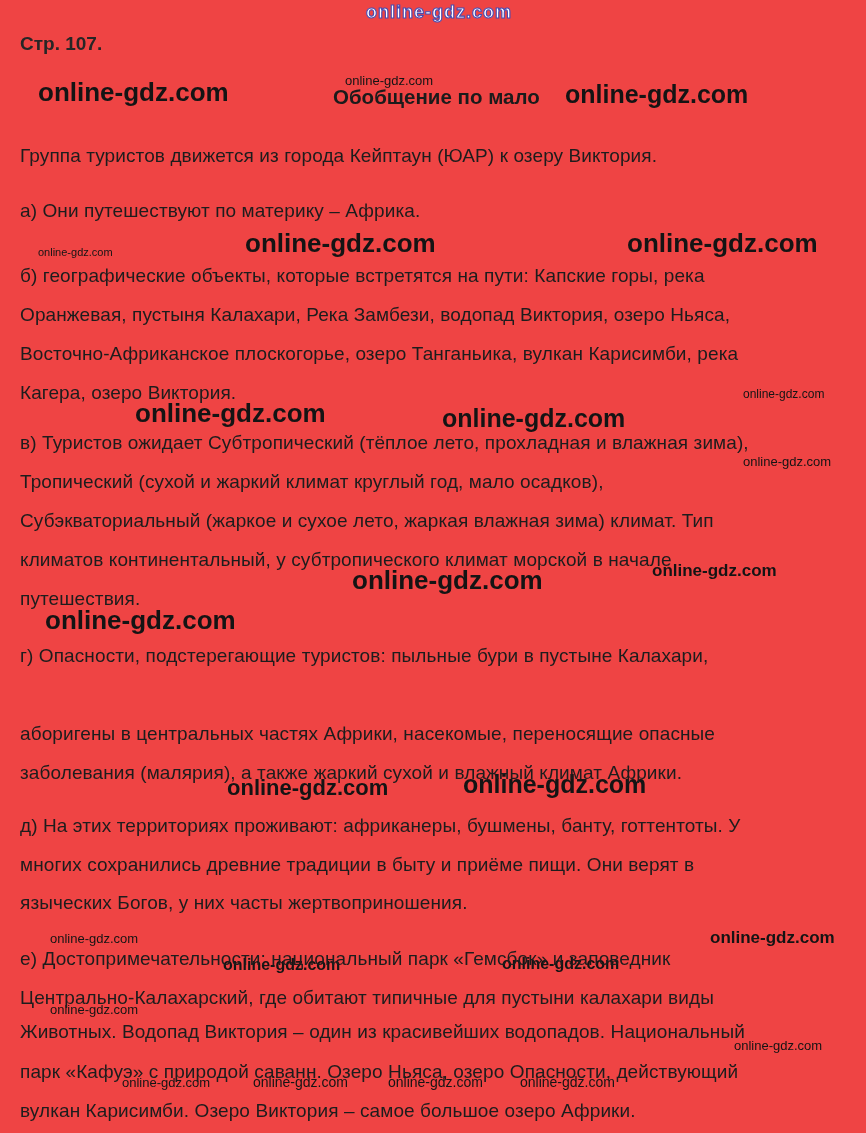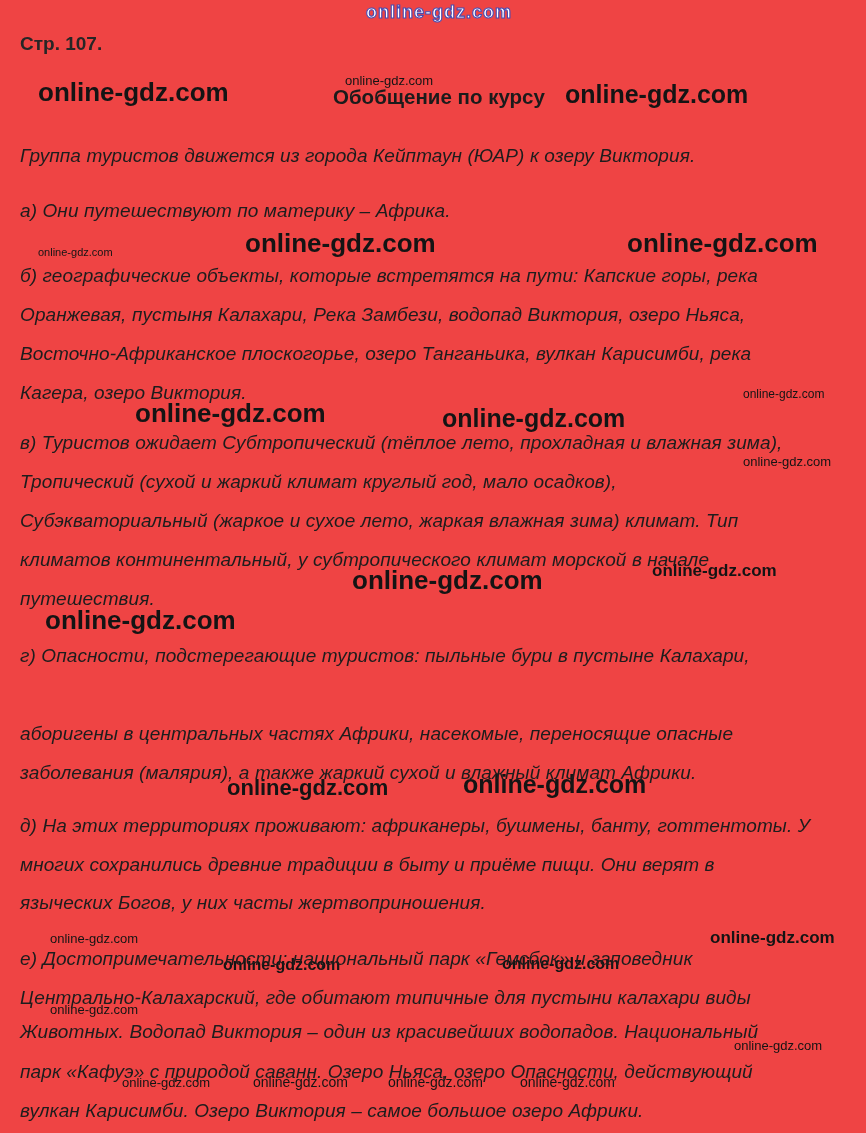--- a/index.html
+++ b/index.html
@@ -11,21 +11,20 @@
     font-family:"Liberation Sans", sans-serif;
   }
   
   .line{
     position:absolute;
     white-space:nowrap;
     font-size:19px;
     line-height:1.2;
     color:#1d1d1d;
     letter-spacing:0.1px;
-    font-style:italic;
   }
   .page-label{
     position:absolute;
     font-size:19px;font-weight:bold;color:#262626;white-space:nowrap;
   }
   .section-title{
     position:absolute;
     font-size:20.5px;font-weight:bold;color:#1b1b1b;white-space:nowrap;
   }
   
@@ -84,21 +83,21 @@
   <div class="wm wm-md2" style="left:502px;top:955px">online-gdz.com</div>
   <div class="wm wm-sm" style="left:50px;top:1003px">online-gdz.com</div>
   <div class="wm wm-sm" style="left:734px;top:1039px">online-gdz.com</div>
 
   <div class="wm wm-sm" style="left:122px;top:1076px">online-gdz.com</div>
   <div class="wm wm-sm14" style="left:253px;top:1074px">online-gdz.com</div>
   <div class="wm wm-sm14" style="left:388px;top:1074px">online-gdz.com</div>
   <div class="wm wm-sm14" style="left:520px;top:1074px">online-gdz.com</div>
 
   <div class="page-label" style="left:20px;top:33px">Стр. 107.</div>
-  <div class="section-title" style="left:333px;top:85px">Обобщение по курсу</div>
+  <div class="section-title" style="left:333px;top:85px">Обобщение по мало</div>
 
   <div class="line" style="left:20px;top:145px">Группа туристов движется из города Кейптаун (ЮАР) к озеру Виктория.</div>
 
   <div class="line" style="left:20px;top:200px">а) Они путешествуют по материку – Африка.</div>
 
   <div class="line" style="left:20px;top:265px">б) географические объекты, которые встретятся на пути: Капские горы, река</div>
   <div class="line" style="left:20px;top:304px">Оранжевая, пустыня Калахари, Река Замбези, водопад Виктория, озеро Ньяса,</div>
   <div class="line" style="left:20px;top:343px">Восточно-Африканское плоскогорье, озеро Танганьика, вулкан Карисимби, река</div>
   <div class="line" style="left:20px;top:382px">Кагера, озеро Виктория.</div>
 

